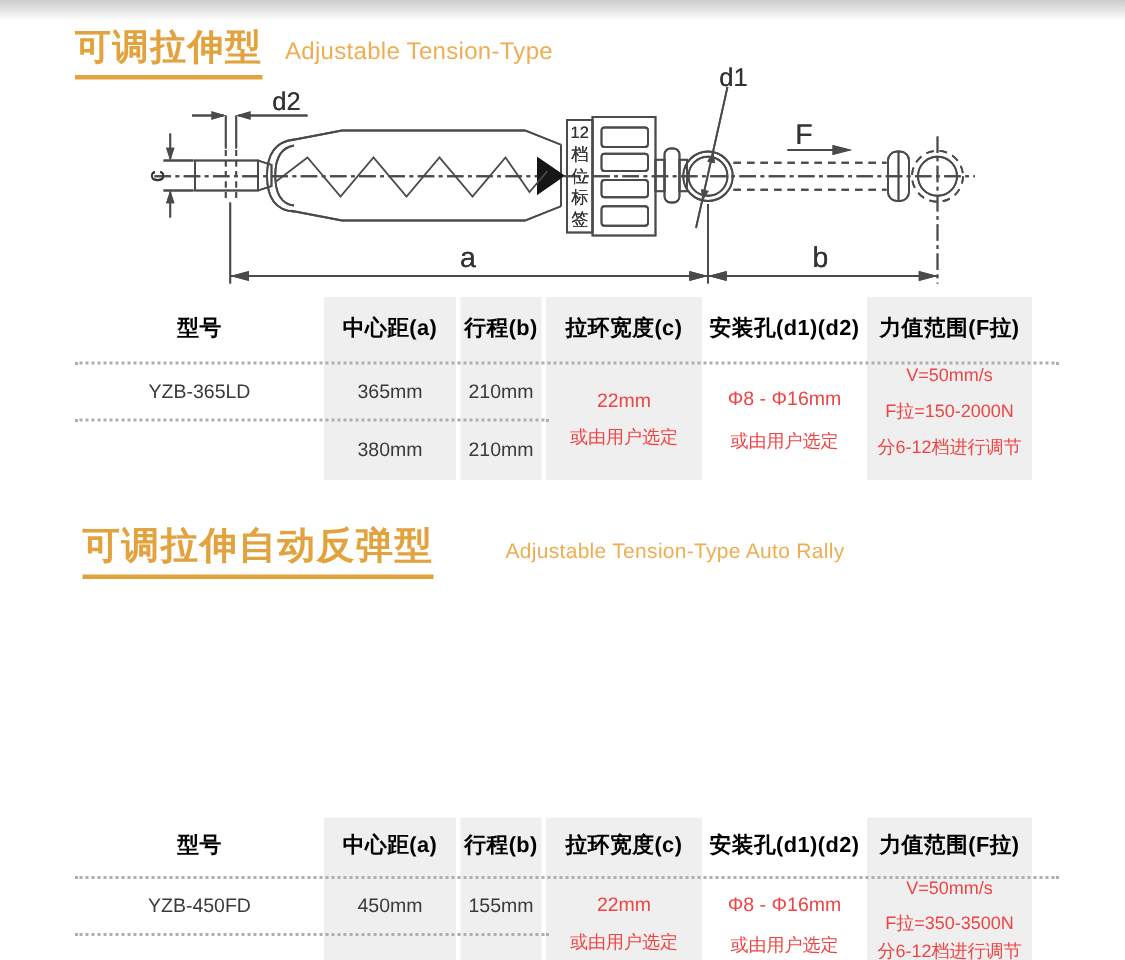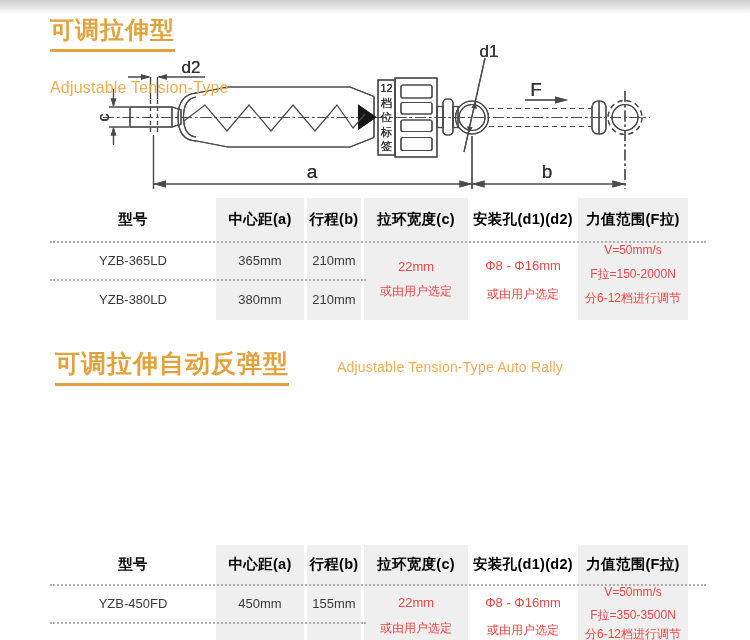--- a/index.html
+++ b/index.html
@@ -11,21 +11,21 @@
     content:"";position:absolute;top:0;left:0;right:0;height:14px;z-index:9;
     background:linear-gradient(#cccccc,rgba(255,255,255,0));pointer-events:none;
   }
   
   .sec-title{position:absolute;display:flex;align-items:baseline;gap:15px;z-index:2;white-space:nowrap;}
   .sec-title .zh{
     font-weight:bold;color:#e2a33e;letter-spacing:1px;
     border-bottom:3px solid #e2a33e;padding-bottom:3px;
   }
   .sec-title .en{color:#efad52;font-weight:normal;letter-spacing:.2px;}
-  #title1{top:14px;left:50px;flex-direction:column;} #title1 .zh{font-size:24px;} #title1 .en{font-size:16px;margin-top:12px;}
+  #title1{top:14px;left:50px;} #title1 .zh{font-size:24px;} #title1 .en{font-size:16px;margin-top:12px;}
   #title2{top:347px;left:55px;gap:48px;} #title2 .zh{font-size:25px;} #title2 .en{font-size:14px;}
   
   .diagram{position:absolute;left:0;width:750px;height:205px;pointer-events:none;}
   #diag1{top:0;} #diag2{top:335;}
   .diagram text{font-family:"Liberation Sans","DejaVu Sans",sans-serif;}
   
   .spec-table{position:absolute;left:50px;width:656px;}
   #table1{top:198px;height:122px;} #table2{top:545px;height:95px;}
   .stripe{position:absolute;top:0;bottom:0;background:#efefef;z-index:0;}
   .dot-h{position:absolute;left:0;height:0;border-top:2px dotted #aeaeae;z-index:1;}
@@ -136,21 +136,20 @@
     <div class="stripe" style="left:166px;width:88px;"></div>
     <div class="stripe" style="left:257px;width:54px;"></div>
     <div class="stripe" style="left:314px;width:104px;"></div>
     <div class="stripe" style="left:528px;width:110px;"></div>
     <div class="dot-h" style="top:43px;width:656px;"></div>
     <div class="dot-h" style="top:81px;width:316px;"></div>
 
     <div class="col" style="left:0;width:166px;">
       <div class="th">型号</div>
       <div class="td">YZB-365LD</div>
-      <div class="td r2">YZB-380LD</div>
     </div>
     <div class="col" style="left:166px;width:88px;">
       <div class="th">中心距(a)</div>
       <div class="td">365mm</div>
       <div class="td r2">380mm</div>
     </div>
     <div class="col" style="left:257px;width:54px;">
       <div class="th">行程(b)</div>
       <div class="td">210mm</div>
       <div class="td r2">210mm</div>

